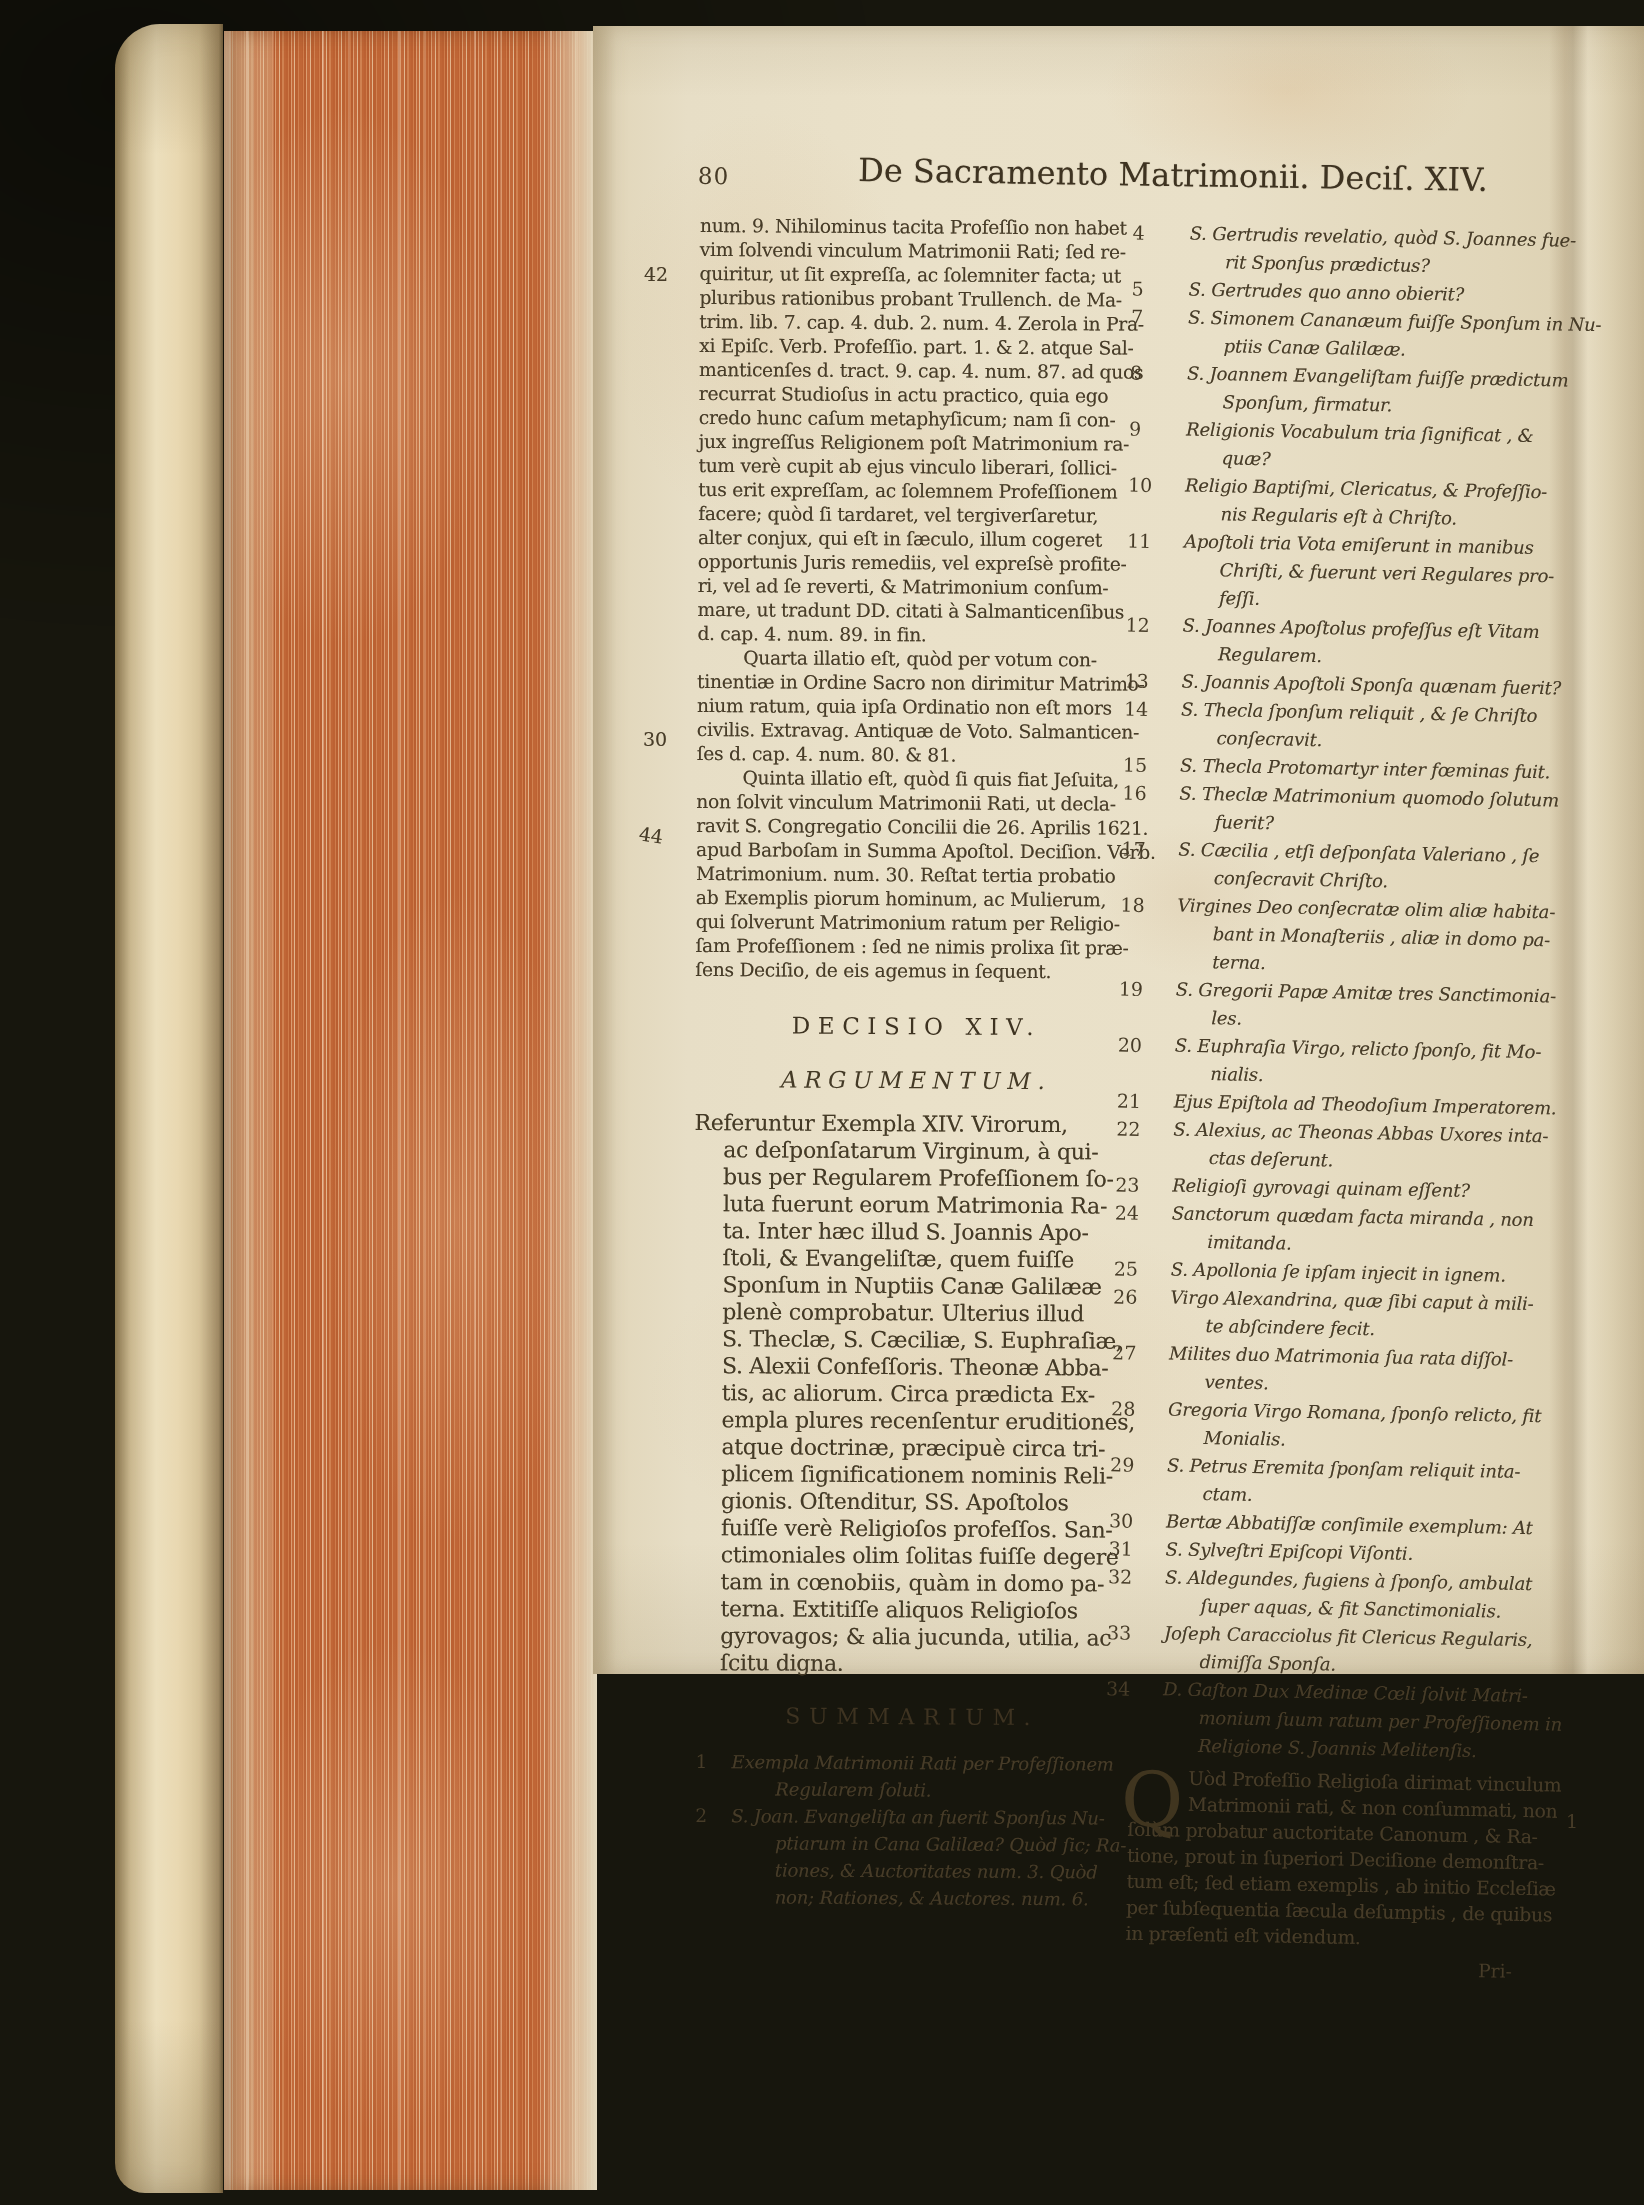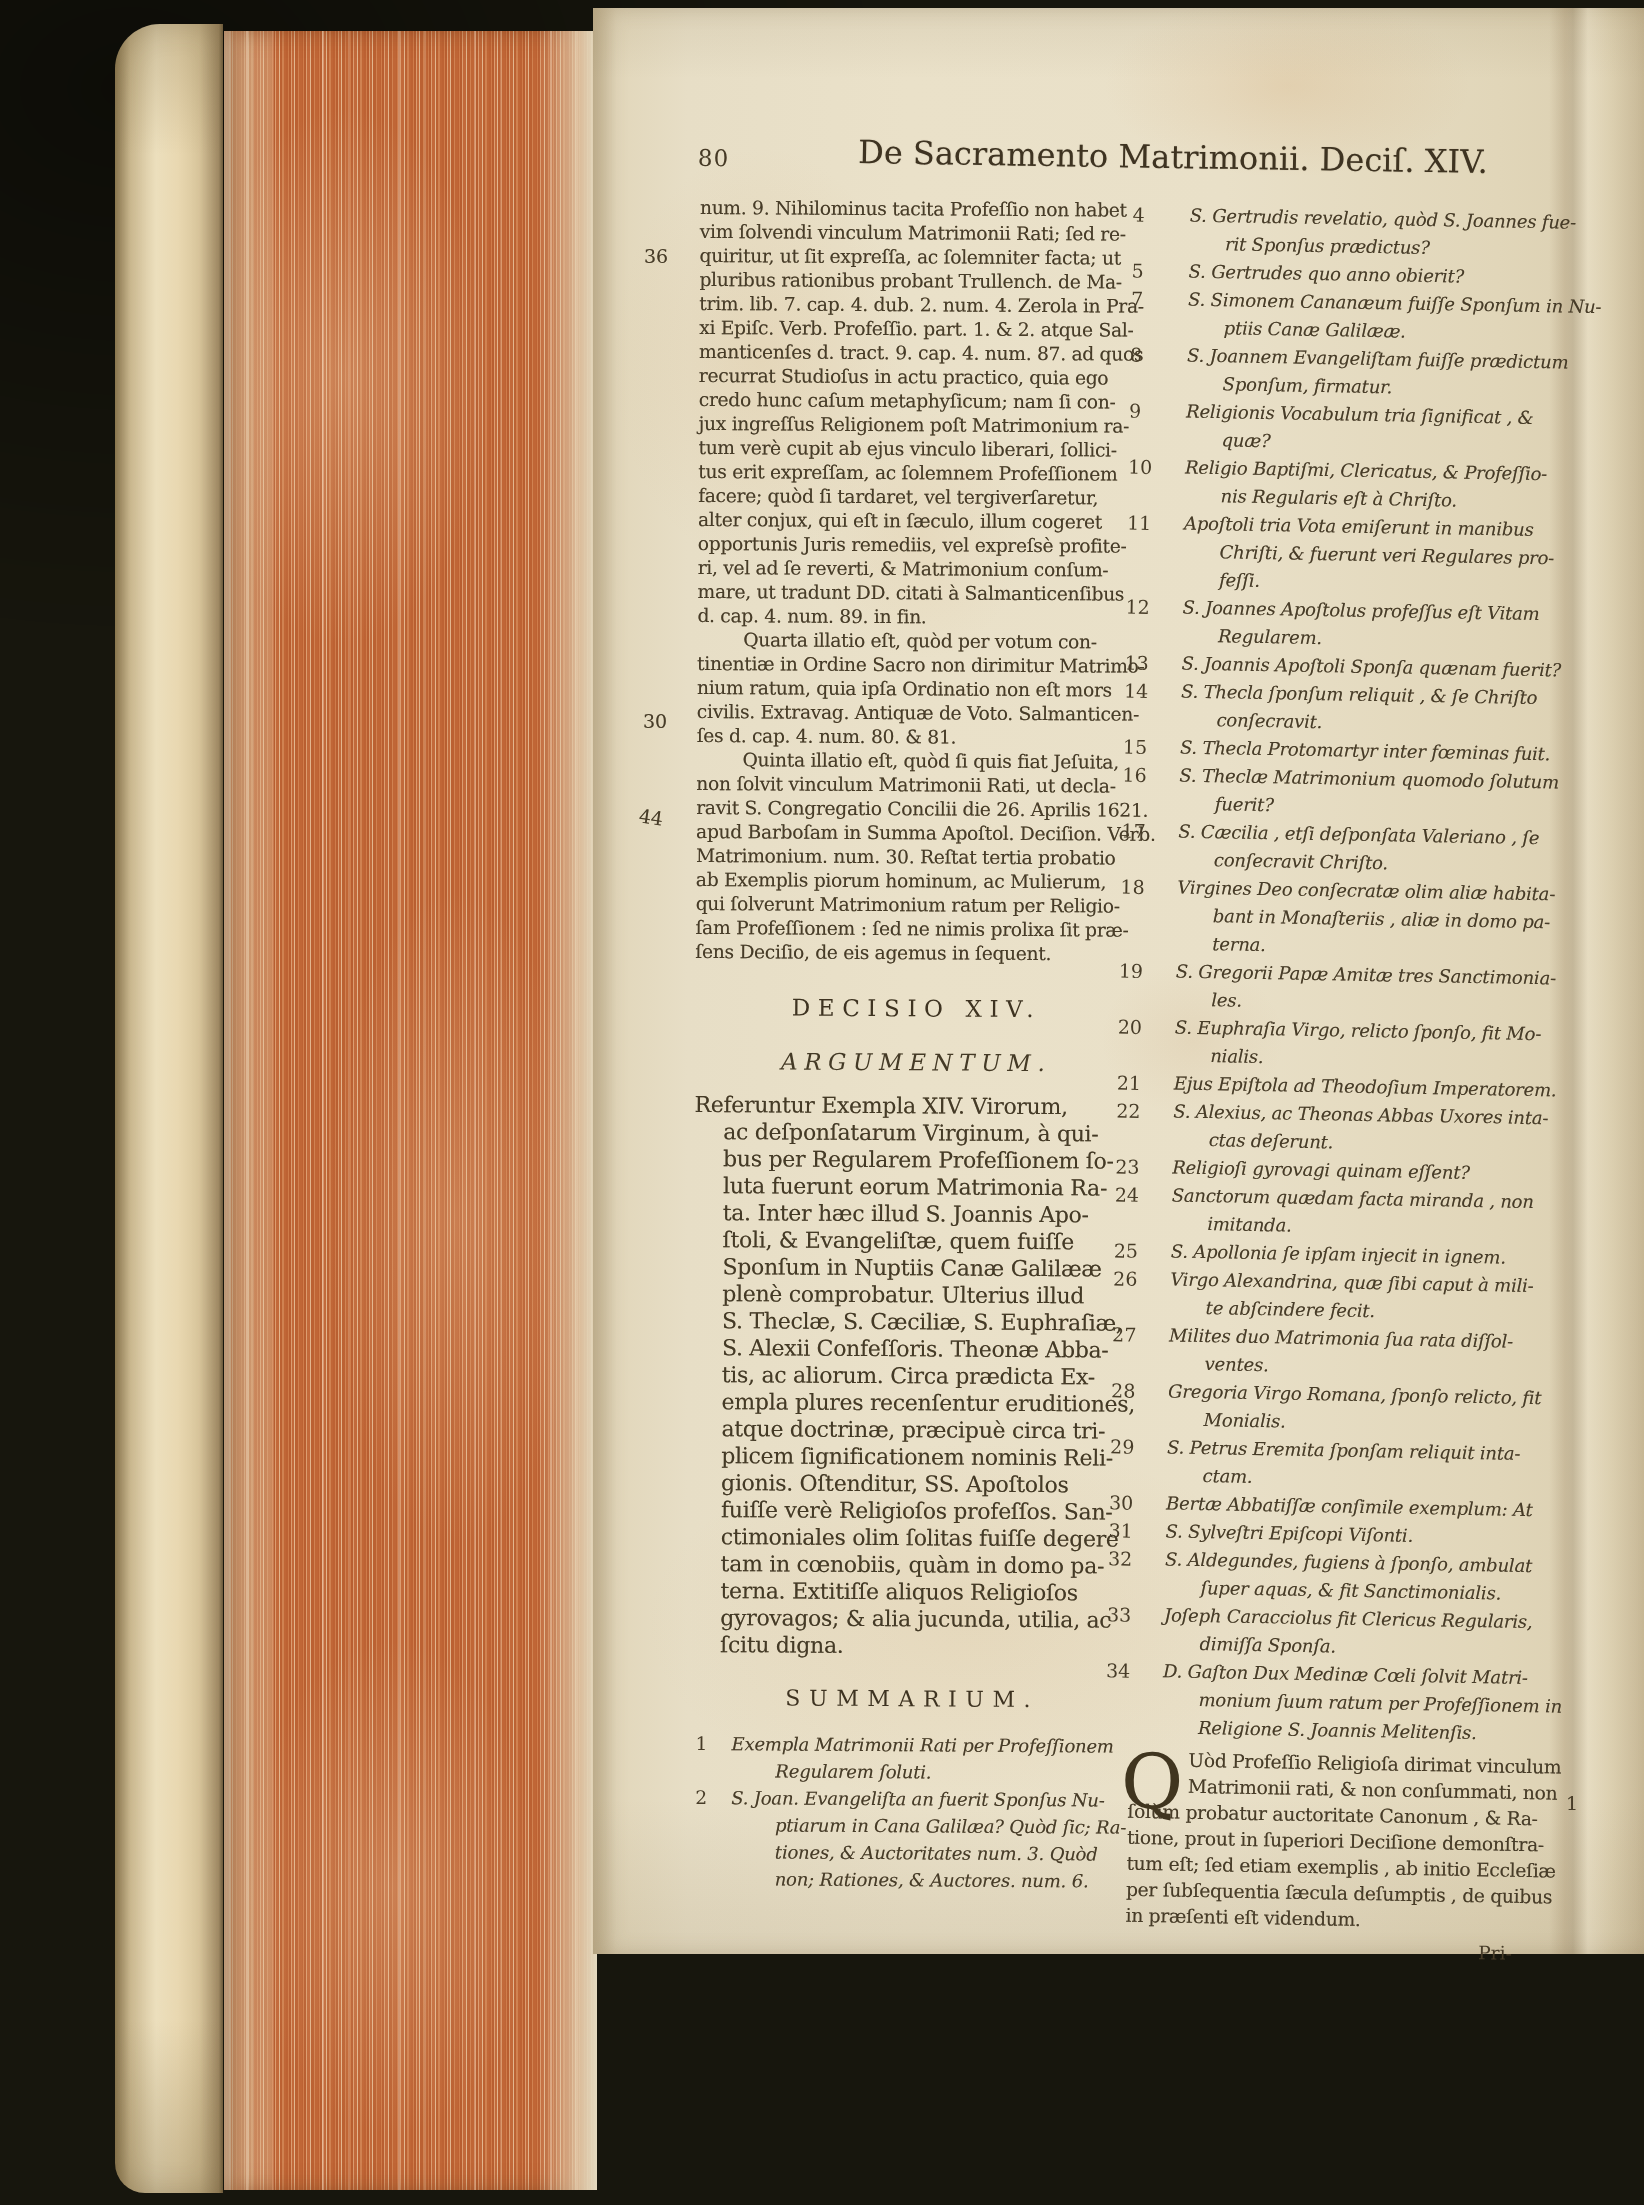--- a/index.html
+++ b/index.html
@@ -33,21 +33,21 @@
       #c56d3e;
     box-shadow: inset -15px 0 25px rgba(150,90,50,.35), inset 12.6px 0 17.7px rgba(110,60,25,.35);
   }
   .fore-edge:after{
     content:"";position:absolute;inset:0;
     background:
       repeating-linear-gradient(90deg, transparent 0 22px, rgba(255,242,220,.33) 22px 24px, transparent 24px 48px, rgba(250,232,205,.22) 48px 50px, transparent 50px 76px),
       linear-gradient(90deg, transparent 0 84%, rgba(230,216,186,.75) 95%, #e4dac0 100%);
   }
   .page{
-    position:absolute;left:593px;top:8px;width:1052px;height:1946px;
+    position:absolute;left:593px;top:26px;width:1052px;height:1648px;
     background:
       radial-gradient(ellipse 262px 131px at 66% 4%, rgba(204,152,92,.20), transparent 70%),
       radial-gradient(ellipse 212px 303px at 16% 18%, rgba(205,160,100,.14), transparent 70%),
       radial-gradient(ellipse 151px 182px at 31% 27%, rgba(200,155,95,.10), transparent 70%),
       radial-gradient(ellipse 454px 252px at 36% 83%, rgba(195,152,95,.12), transparent 72%),
       radial-gradient(ellipse 131px 111px at 57% 53%, rgba(180,130,75,.10), transparent 70%),
       linear-gradient(180deg, rgba(120,100,60,.10) 0, transparent 71px, transparent 92%, rgba(120,100,60,.12) 100%),
       linear-gradient(90deg,#d3c5a4 0,#e2d7bb 23px,#e7dec6 9%,#eae1c9 30%,#e9e0c8 60%,#e1d6b9 86%,#d9cdae 100%);
     box-shadow: inset 14px 0 20px rgba(120,95,60,.25);
   }
@@ -97,21 +97,21 @@
 
 <div class="cover-edge"></div>
 <div class="fore-edge"></div>
 
 <div class="page">
   <div class="fold"></div>
 
   <div class="folio">80</div>
   <div class="running-title">De Sacramento Matrimonii. Deciſ. XIV.</div>
 
-  <div class="mnum mn42">36</div>
+  <div class="mnum mn42">42</div>
   <div class="mnum mn43">30</div>
   <div class="mnum mn44">44</div>
   <div class="mnum mn1">1</div>
 
   <div class="colflow left-col">
     <div id="para1">
         <div class="bl">num. 9.  Nihilominus tacita Profeſſio non habet</div>
         <div class="bl">vim ſolvendi vinculum Matrimonii Rati; ſed re-</div>
         <div class="bl">quiritur, ut ſit expreſſa, ac ſolemniter facta; ut</div>
         <div class="bl">pluribus rationibus probant Trullench. de Ma-</div>

